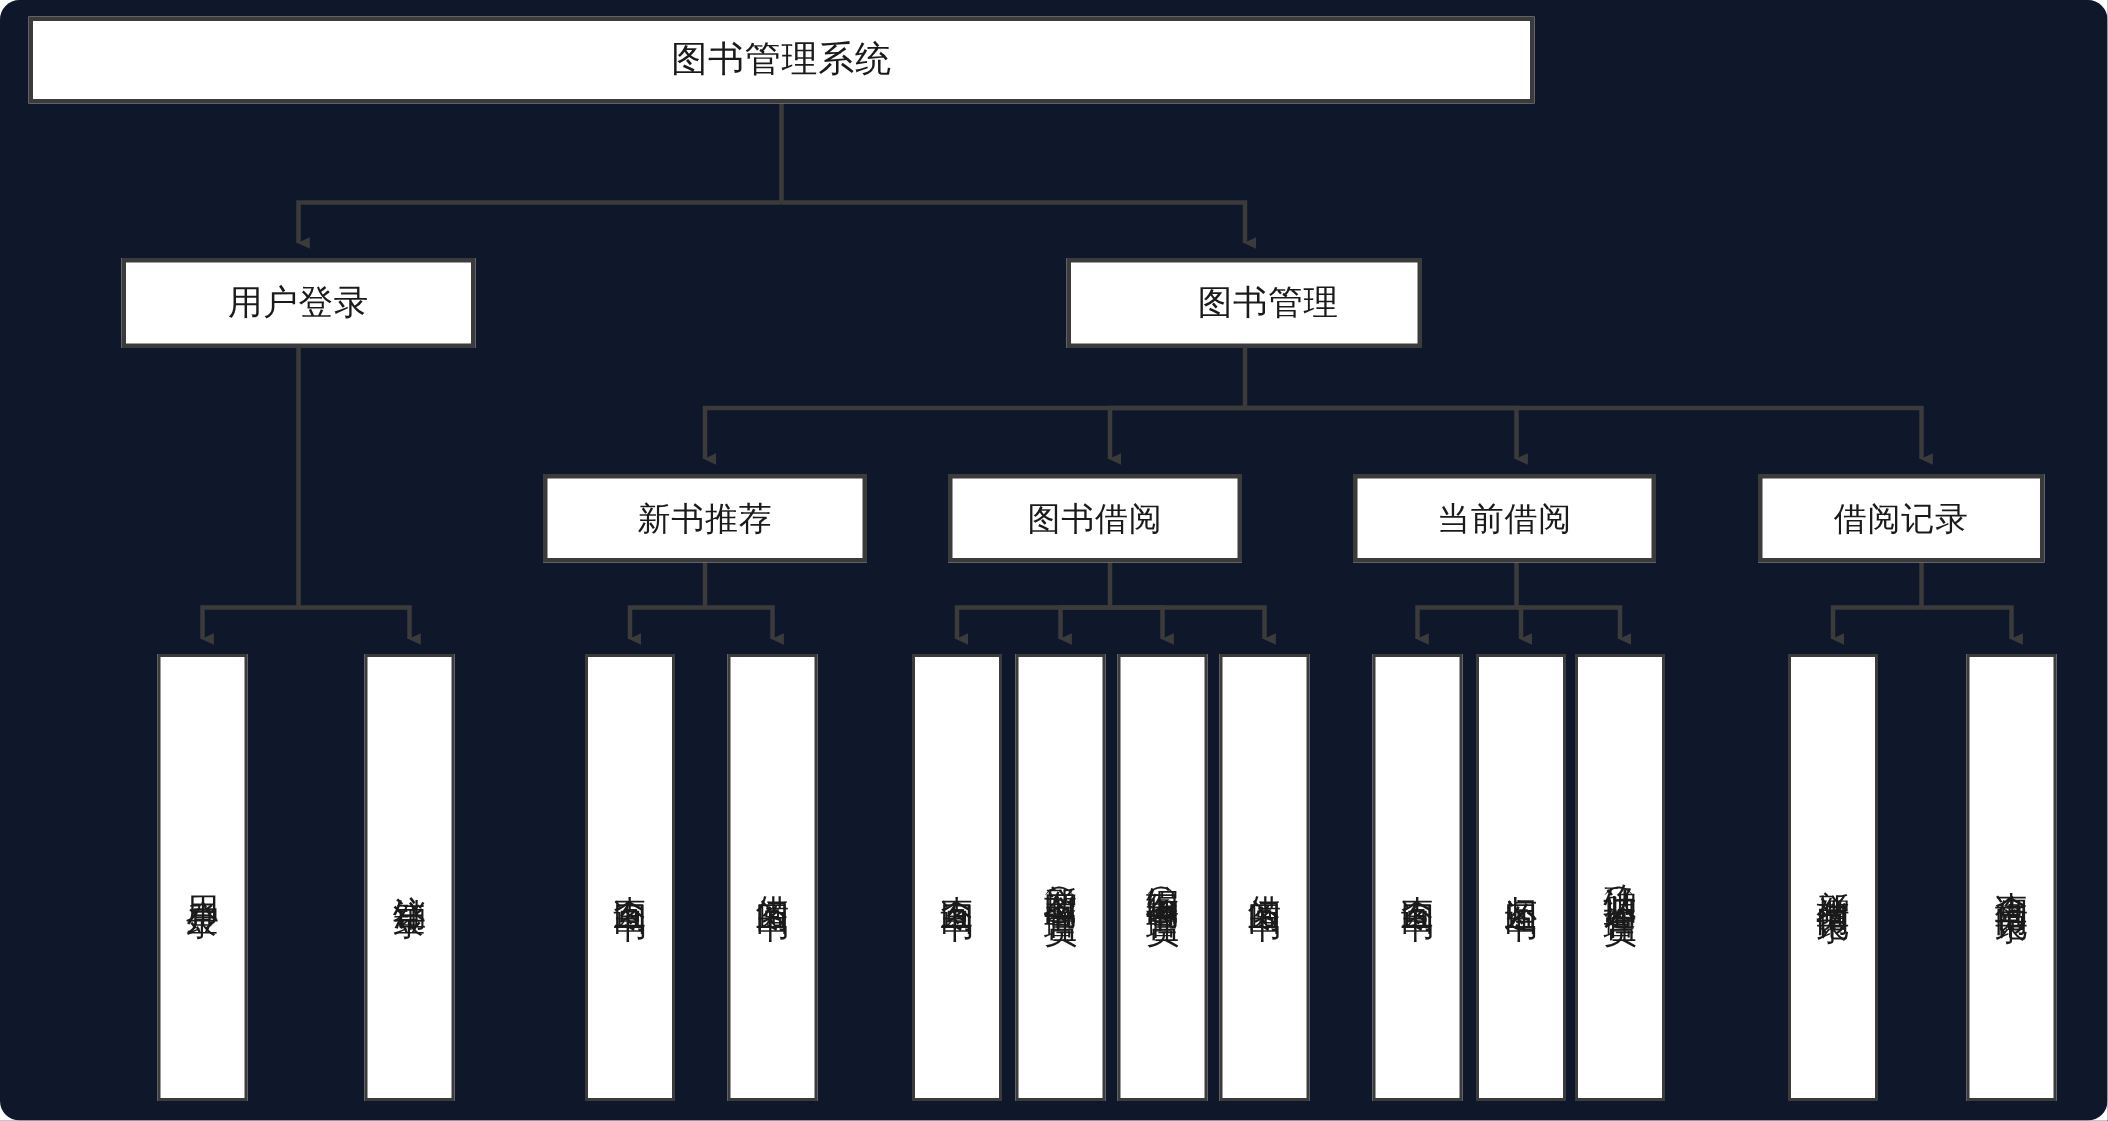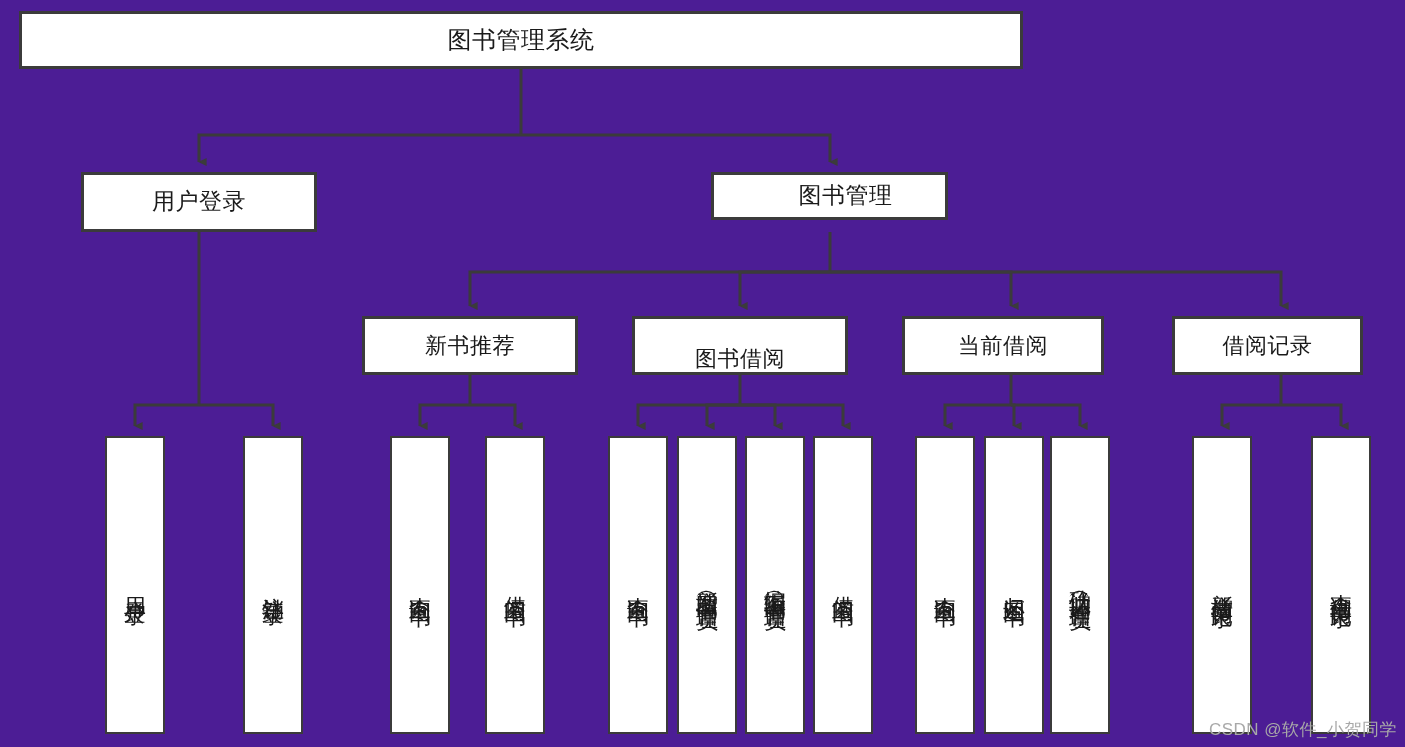--- a/index.html
+++ b/index.html
@@ -8,22 +8,23 @@
     padding: 0;
     background: #ffffff;
   }
   body {
     font-family: "Liberation Sans", "DejaVu Sans", sans-serif;
   }
   #diagram-root {
     position: relative;
     width: 1405px;
     height: 747px;
-    background: #4c1d95;
+    background: #0f172a;
     overflow: hidden;
+    border-radius: 13px;
   }
   #tree-svg {
     position: absolute;
     left: 0;
     top: 0;
     width: 1405px;
     height: 747px;
   }
   .node-box {
     position: absolute;
@@ -109,27 +110,27 @@
       </g>
   </svg>
 
   <div id="nodes-layer">
       <div class="node-box level-1" style="left: 19px; top: 11px; width: 1004px; height: 58px;">
         <span class="node-label">图书管理系统</span>
       </div>
       <div class="node-box level-2" style="left: 81px; top: 172px; width: 236px; height: 60px;">
         <span class="node-label">用户登录</span>
       </div>
-      <div class="node-box level-2" style="left: 711px; top: 172px; width: 237px; height: 48px; padding-left: 32px;">
+      <div class="node-box level-2" style="left: 711px; top: 172px; width: 237px; height: 60px; padding-left: 32px;">
         <span class="node-label">图书管理</span>
       </div>
       <div class="node-box level-3" style="left: 362px; top: 316px; width: 216px; height: 59px;">
         <span class="node-label">新书推荐</span>
       </div>
-      <div class="node-box level-3" style="left: 632px; top: 316px; width: 216px; height: 59px; align-items: flex-end;">
+      <div class="node-box level-3" style="left: 632px; top: 316px; width: 196px; height: 59px;">
         <span class="node-label">图书借阅</span>
       </div>
       <div class="node-box level-3" style="left: 902px; top: 316px; width: 202px; height: 59px;">
         <span class="node-label">当前借阅</span>
       </div>
       <div class="node-box level-3" style="left: 1172px; top: 316px; width: 191px; height: 59px;">
         <span class="node-label">借阅记录</span>
       </div>
       <div class="node-box level-4" style="left: 105px; top: 436px; width: 60px; height: 298px;">
         <span class="node-label">用户登录</span>
@@ -165,14 +166,13 @@
         <span class="node-label">确认归还（管理员）</span>
       </div>
       <div class="node-box level-4" style="left: 1192px; top: 436px; width: 60px; height: 298px;">
         <span class="node-label">新增借阅记录</span>
       </div>
       <div class="node-box level-4" style="left: 1311px; top: 436px; width: 60px; height: 298px;">
         <span class="node-label">查询借阅记录</span>
       </div>
     </div>
 
-  <div id="watermark">CSDN @软件_小贺同学</div>
 </div>
 
 </body></html>

